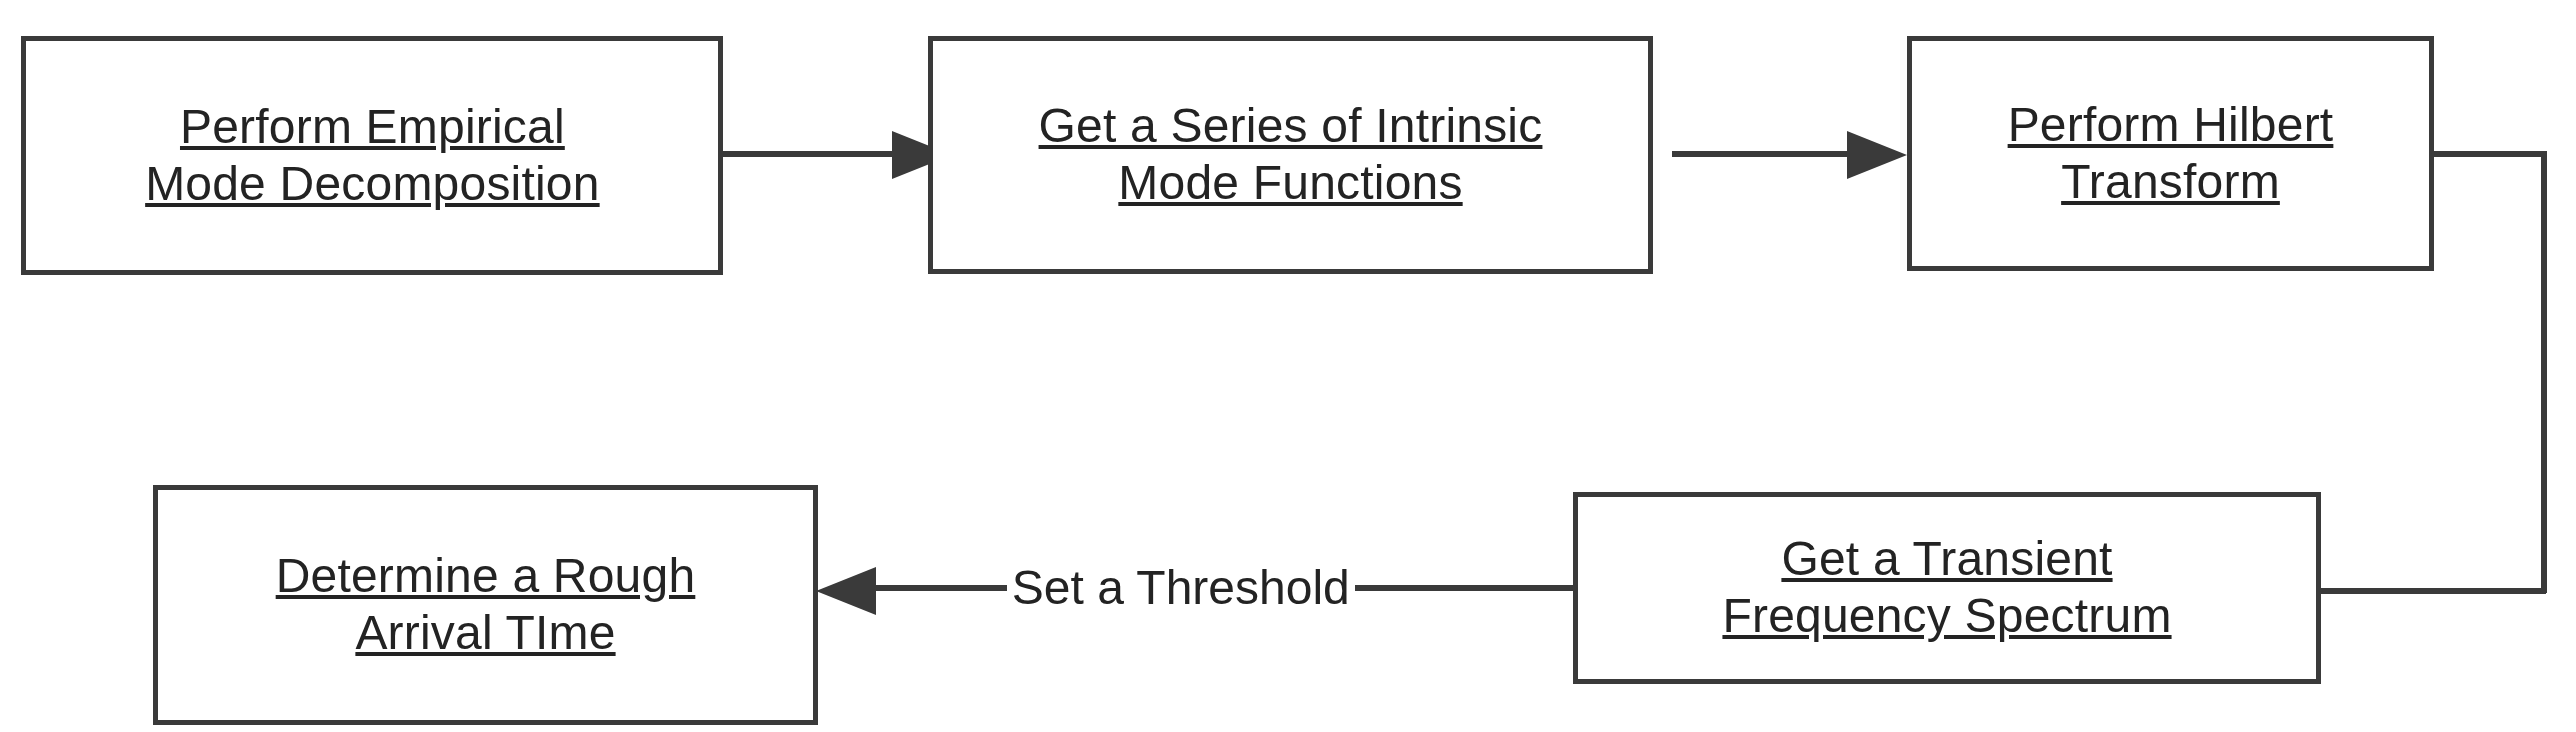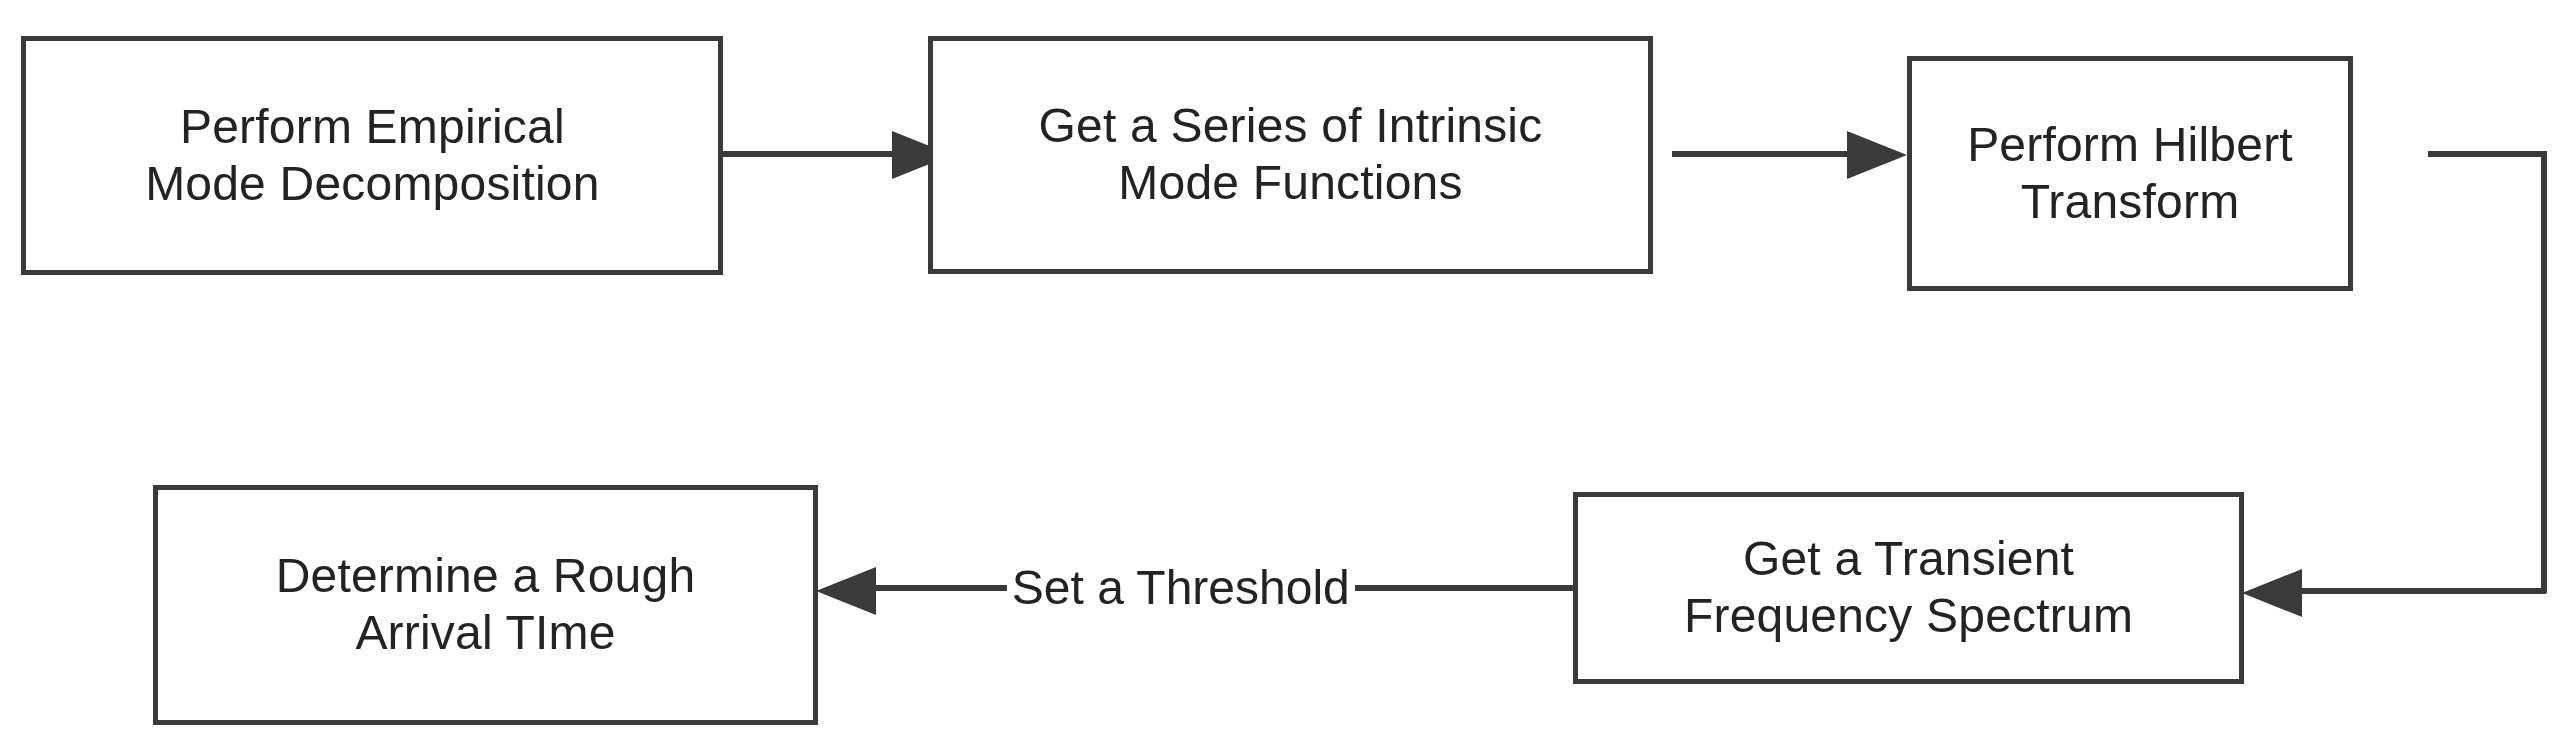--- a/index.html
+++ b/index.html
@@ -32,20 +32,21 @@
   }
   .node-label {
     display: block;
     color: #232323;
     font-family: "Liberation Sans", sans-serif;
     font-size: 48px;
     line-height: 1.18;
     letter-spacing: 0.2px;
     white-space: pre-line;
     padding: 0 11px;
+    text-decoration: underline;
   }
   
   .edge-line {
     position: absolute;
     background: #3a3a3a;
     z-index: 2;
   }
   .edge-h { height: 5.5px; }
   .edge-v { width: 5.5px; }
 
@@ -87,31 +88,31 @@
   <div class="node" style="left:21.4px; top:36px; width:702px; height:239px;">
     <span class="node-label">Perform Empirical
 Mode Decomposition</span>
   </div>
 
   <div class="node" style="left:928px; top:36px; width:725px; height:238px;">
     <span class="node-label">Get a Series of Intrinsic
 Mode Functions</span>
   </div>
 
-  <div class="node" style="left:1907px; top:36px; width:446px; height:235px;margin-top:20px;">
+  <div class="node" style="left:1907px; top:36px; width:527px; height:235px;">
     <span class="node-label">Perform Hilbert
 Transform</span>
   </div>
 
   <div class="node" style="left:153px; top:485px; width:665px; height:240px;">
     <span class="node-label">Determine a Rough
 Arrival TIme</span>
   </div>
 
-  <div class="node" style="left:1573px; top:492px; width:671px; height:192px;">
+  <div class="node" style="left:1573px; top:492px; width:748px; height:192px;">
     <span class="node-label">Get a Transient
 Frequency Spectrum</span>
   </div>
 
   <div class="edge-line edge-h" style="left:723px; top:151px; width:174px;"></div>
   <div class="arrow-head arrow-right" style="left:892px; top:131px;"></div>
 
   <div class="edge-line edge-h" style="left:1672px; top:151px; width:178px;"></div>
   <div class="arrow-head arrow-right" style="left:1847px; top:131px;"></div>
 

